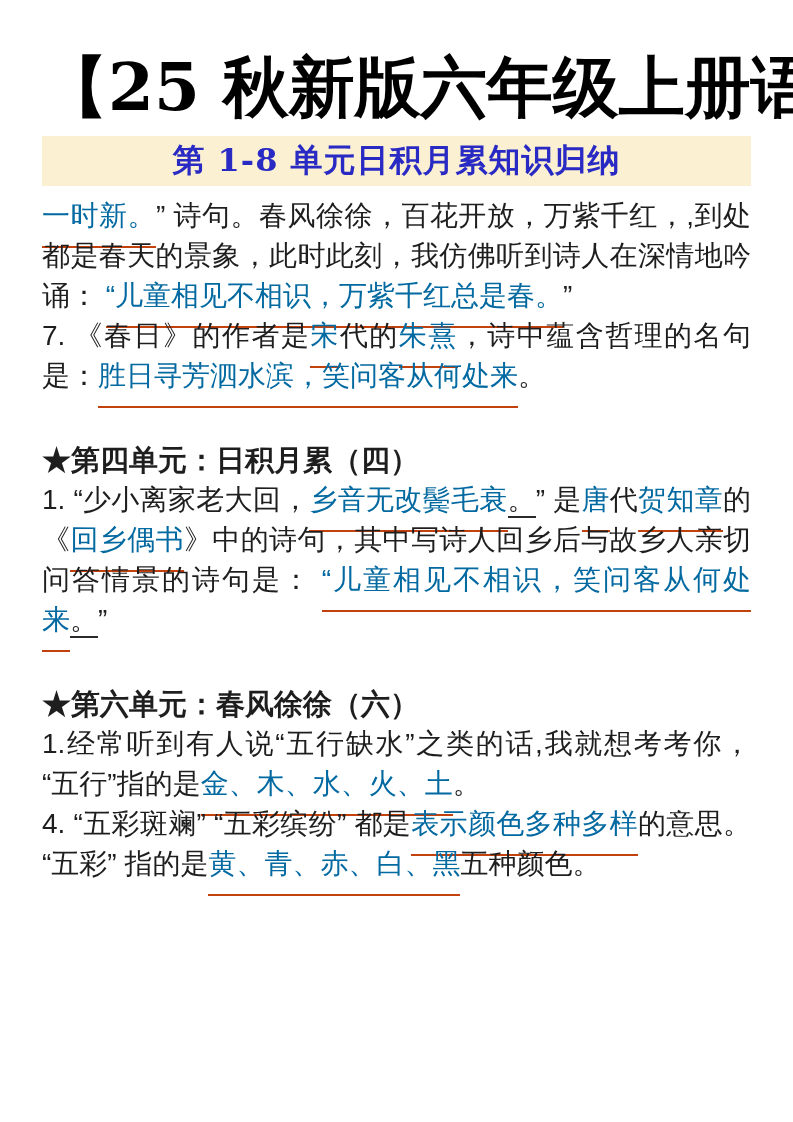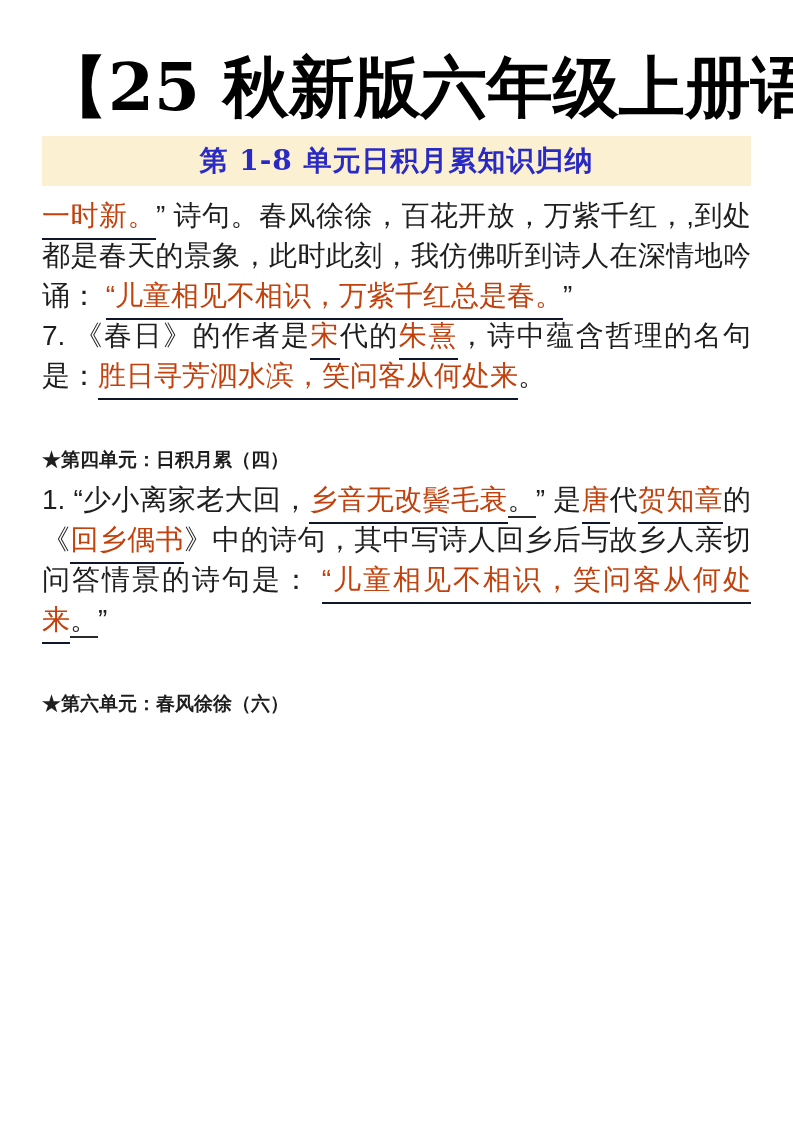--- a/index.html
+++ b/index.html
@@ -34,46 +34,46 @@
     margin-top: 10px;
     height: 50px;
     background: #FBF0D2;
     display: flex;
     align-items: center;
     justify-content: center;
   }
   .doc-subtitle {
     font-family: "DejaVu Serif", "Liberation Serif", serif;
     font-weight: 900;
-    font-size: 28px;
+    font-size: 32px;
     color: #2929C4;
     letter-spacing: 1px;
   }
   .content {
     margin-top: 10px;
     font-size: 28px;
     line-height: 40px;
     color: #1E1E1E;
     text-align: justify;
   }
   .content p.para {
     margin: 0;
   }
   .content h2.heading {
     margin: 44px 0 0 0;
-    font-size: 19px;
+    font-size: 29px;
     line-height: 40px;
     font-weight: bold;
     color: #7A2EA8;
   }
   .run { white-space: pre-wrap; }
   .run.red-underline {
-    color: #c2410c;
-    border-bottom: 2px solid #0f172a;
-    padding-bottom: 7px;
+    color: #0369a1;
+    border-bottom: 2px solid #c2410c;
+    padding-bottom: 15px;
   }
   .run.black-underline {
     color: #1E1E1E;
     border-bottom: 2px solid #2A2A2A;
     padding-bottom: 1px;
   }
   .run.normal { color: #1E1E1E; }
 </style>
 </head>
 <body>
@@ -85,15 +85,17 @@
   <div class="subtitle-banner">
     <div class="doc-subtitle">第 1-8 单元日积月累知识归纳</div>
   </div>
 
   <div class="content">
       <p class="para"><span class="run red-underline">一时新。</span><span class="run normal">”</span><span class="run normal"> 诗句。春风徐徐，百花开放，万紫千红，,到处都是春天的景象，此时此刻，我仿佛听到诗人在深情地吟诵： </span><span class="run red-underline">“儿童相见不相识，万紫千红总是春。</span><span class="run normal">”</span></p>
       <p class="para"><span class="run normal">7. 《春日》的作者是</span><span class="run red-underline">宋</span><span class="run normal">代的</span><span class="run red-underline">朱熹</span><span class="run normal">，诗中蕴含哲理的名句是：</span><span class="run red-underline">胜日寻芳泗水滨，笑问客从何处来</span><span class="run normal">。</span></p>
       <h2 class="heading"><span class="run normal">★第四单元：日积月累（四）</span></h2>
       <p class="para"><span class="run normal">1. “少小离家老大回，</span><span class="run red-underline">乡音无改鬓毛衰</span><span class="run black-underline">。</span><span class="run normal">” 是</span><span class="run red-underline">唐</span><span class="run normal">代</span><span class="run red-underline">贺知章</span><span class="run normal">的《</span><span class="run red-underline">回乡偶书</span><span class="run normal">》中的诗句，其中写诗人回乡后与故乡人亲切问答情景的诗句是： </span><span class="run red-underline">“儿童相见不相识，笑问客从何处来</span><span class="run black-underline">。</span><span class="run normal">”</span></p>
       <h2 class="heading"><span class="run normal">★第六单元：春风徐徐（六）</span></h2>
+      <p class="para"><span class="run normal">1.经常听到有人说“五行缺水”之类的话,我就想考考你， “五行”指的是</span><span class="run red-underline">金、木、水、火、土</span><span class="run normal">。</span></p>
+      <p class="para"><span class="run normal">4. “五彩斑斓” “五彩缤纷” 都是</span><span class="run red-underline">表示颜色多种多样</span><span class="run normal">的意思。 “五彩” 指的是</span><span class="run red-underline">黄、青、赤、白、黑</span><span class="run normal">五种颜色。</span></p>
     </div>
 
 </div>
 
 </body></html>

